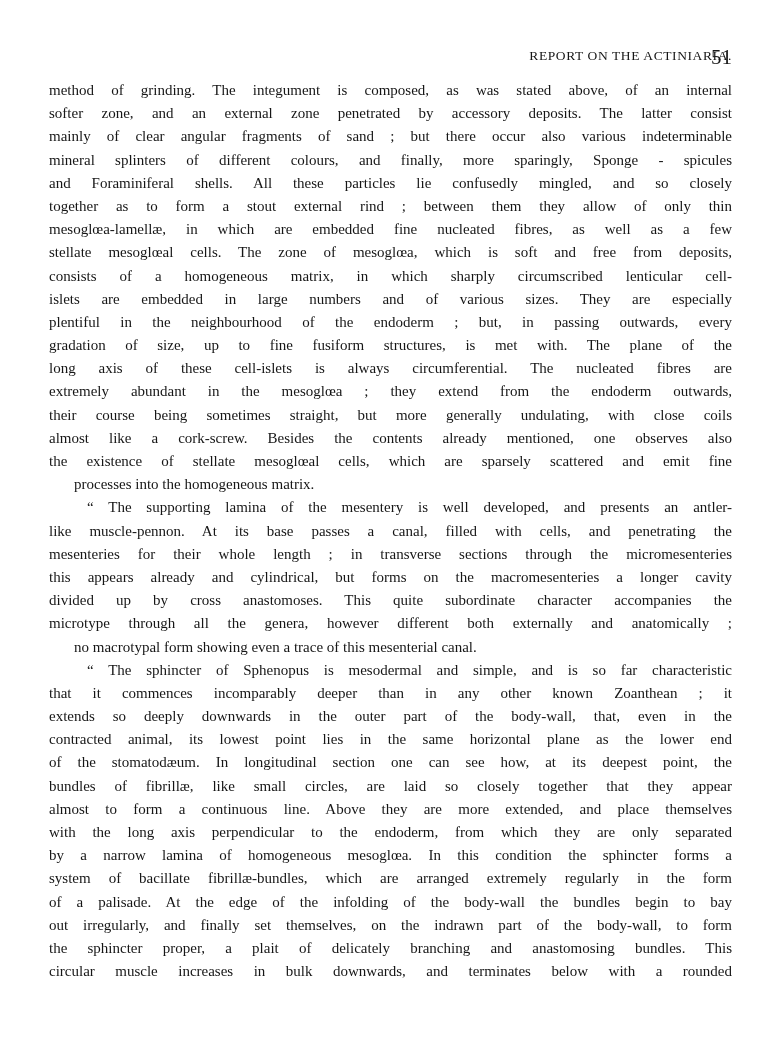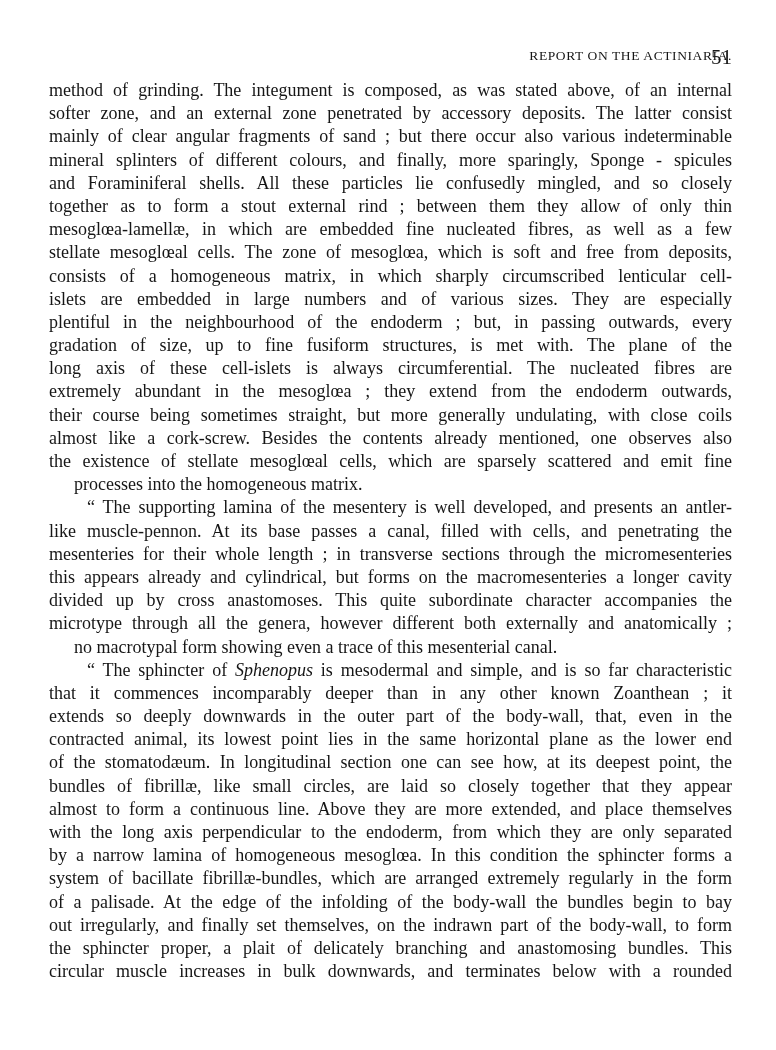--- a/index.html
+++ b/index.html
@@ -10,29 +10,29 @@
       font-family: "Liberation Serif", "DejaVu Serif", serif;
     }
     .running-head {
       position: absolute; top: 44px; left: 49px; width: 683px; height: 22px;
       font-size: 13.5px; letter-spacing: 0.6px;
     }
     .running-head .title { position: absolute; left: 0; right: 0; text-align: right; top: 4px; }
     .running-head .pageno { position: absolute; right: 0; top: 1px; font-size: 21px; letter-spacing: 0; }
     .body-text {
       position: absolute; left: 49px; top: 79px; width: 683px;
-      font-size: 18px; line-height: 23.2px;
+      font-size: 15px; line-height: 23.2px;
     }
     .line {
       display: block; height: 23.2px; white-space: nowrap;
       text-align: justify; text-align-last: justify;
     }
     .line.last { text-align-last: left; margin-left: 25px; }
     .line.indent { padding-left: 38px; }
-    .italic { font-style: italic; }
+    .italic { }
   </style>
 </head>
 <body>
 
 <div class="page">
   <div class="running-head">
     <span class="title">REPORT ON THE ACTINIARIA.</span>
     <span class="pageno">51</span>
   </div>
 

